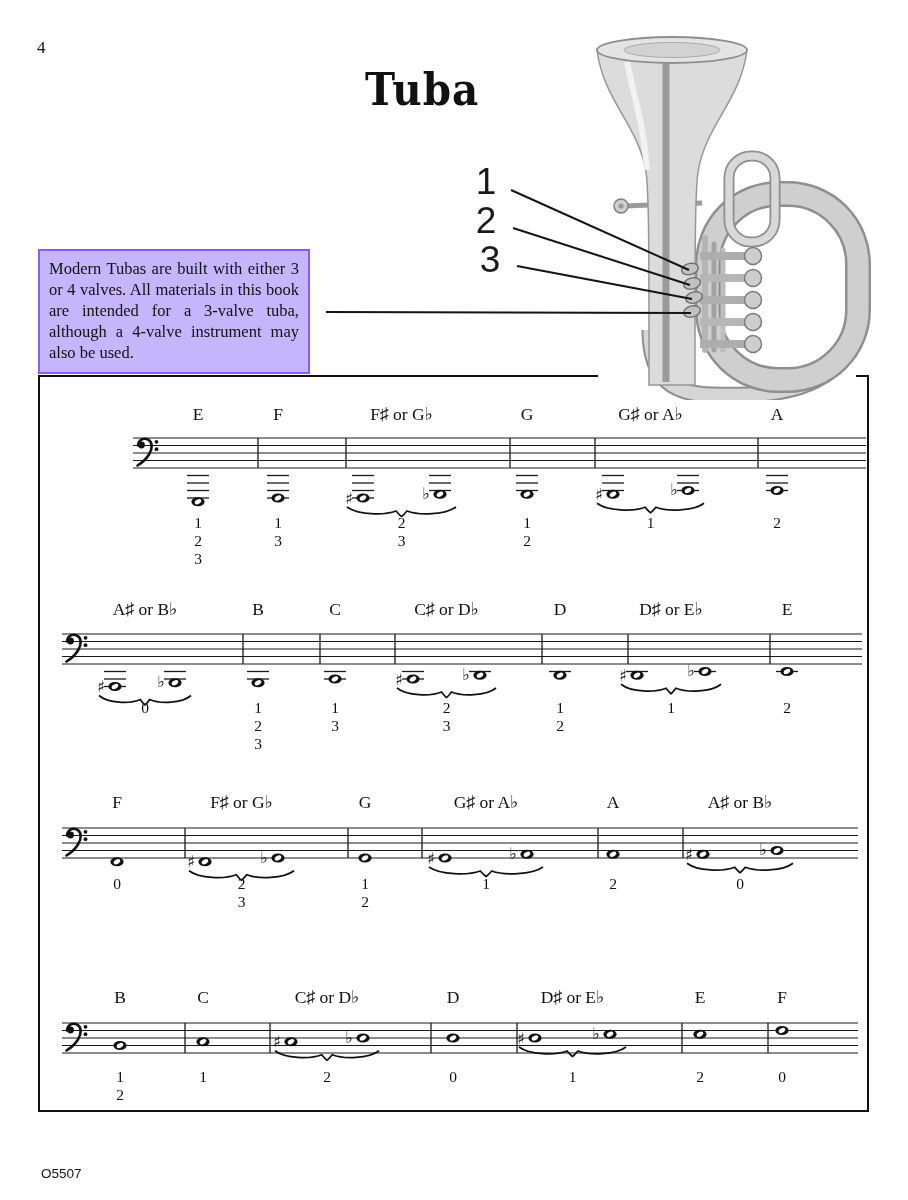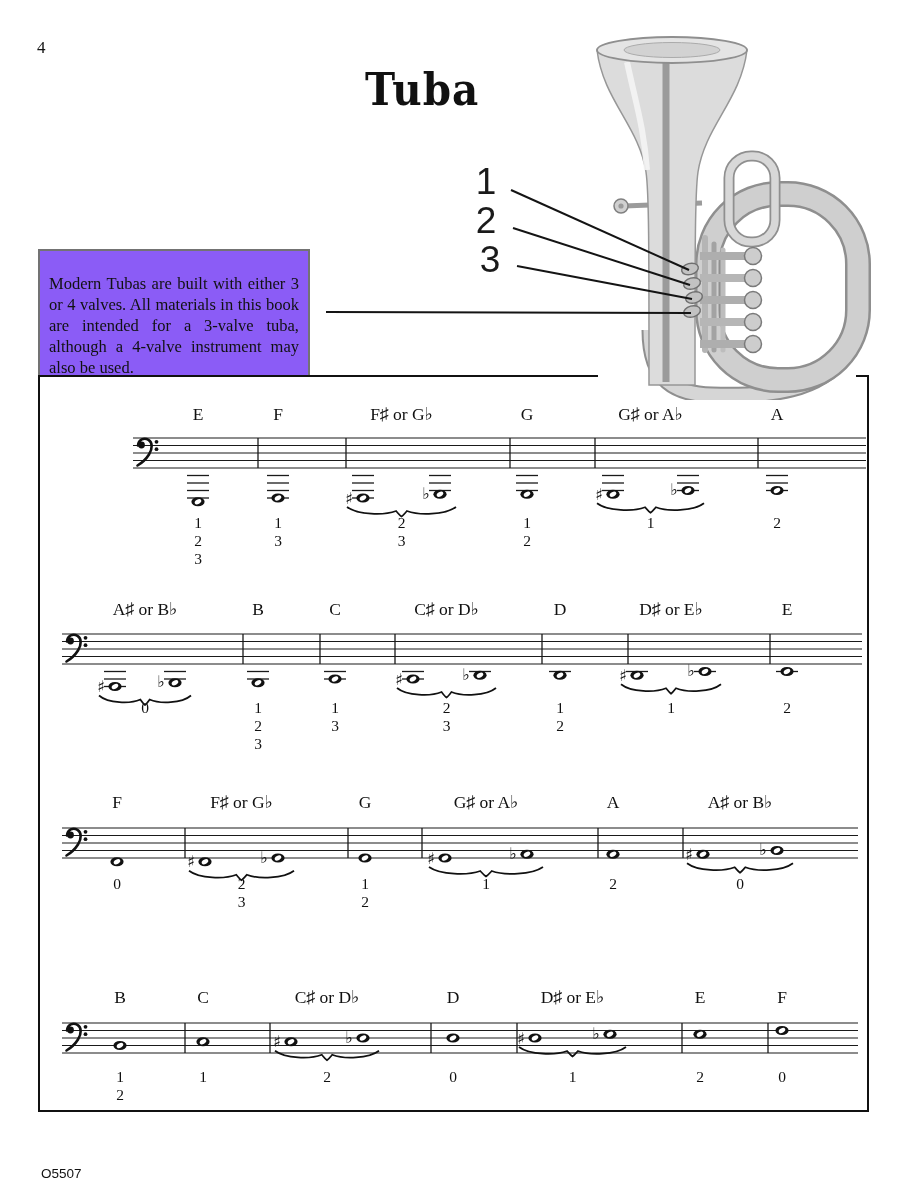--- a/index.html
+++ b/index.html
@@ -9,22 +9,22 @@
     font-family:"Liberation Serif","DejaVu Serif",serif;color:#111;
   }
   .page-number{position:absolute;left:37px;top:38px;font-size:17px;}
   .page-title{
     position:absolute;left:352px;top:64px;width:140px;margin:0;
     text-align:center;font-family:"DejaVu Serif",serif;font-weight:bold;
     font-size:44px;letter-spacing:1px;transform:scaleX(.92);
   }
   .info-box{
     position:absolute;left:38px;top:249px;width:250px;
-    border:2px solid #737373;padding:22px 9px 9px 9px;
-    font-size:16.5px;line-height:21px;text-align:justify;background:#8b5cf6;
+    border:2px solid #8b5cf6;padding:7px 9px 9px 9px;
+    font-size:16.5px;line-height:21px;text-align:justify;background:#c4b5fd;
   }
   .valve-label{
     position:absolute;width:40px;text-align:center;
     font-family:"Liberation Sans","DejaVu Sans",sans-serif;
     font-size:37px;line-height:36px;color:#1a1a1a;
   }
   #vl1{left:466px;top:164px;}
   #vl2{left:466px;top:203px;}
   #vl3{left:470px;top:242px;}
   .chart-frame{

